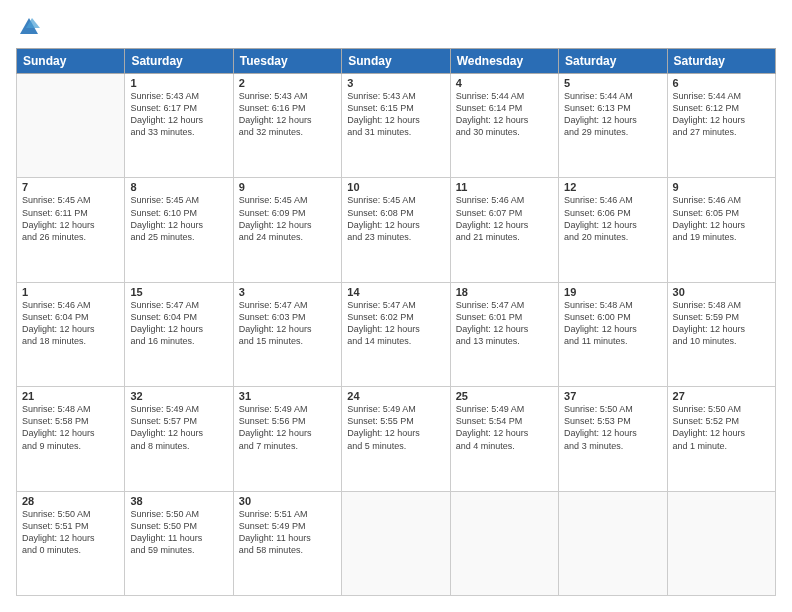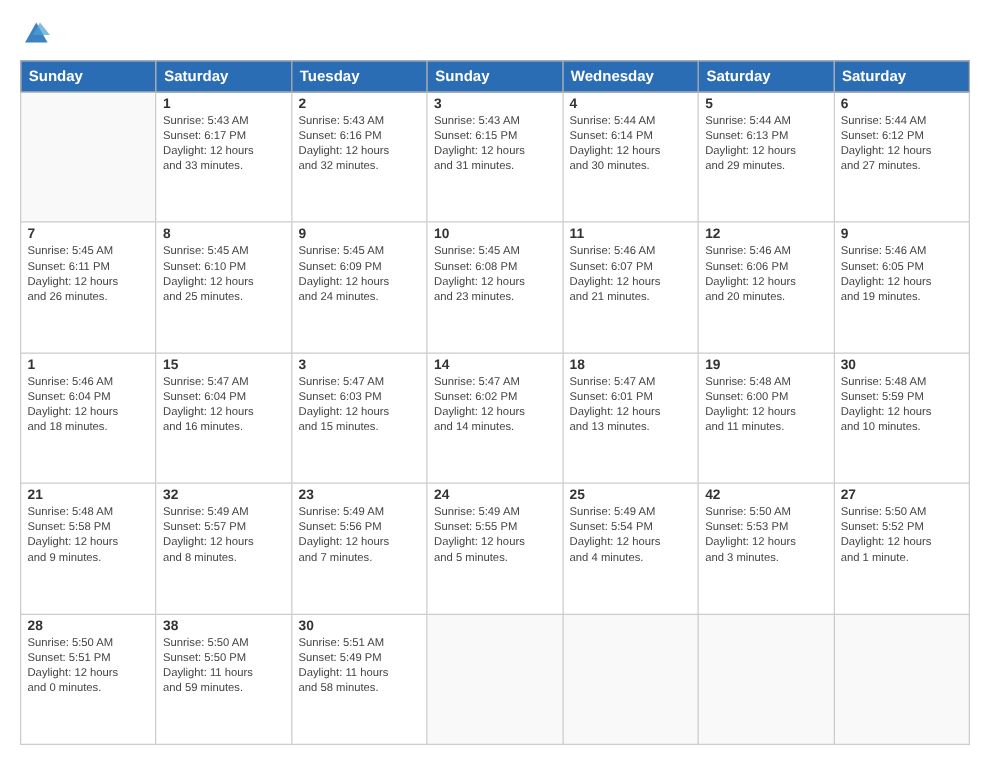--- a/index.html
+++ b/index.html
@@ -219,33 +219,33 @@
         <tr>
           <td>
             <span class="day-number">21</span>
             <div class="day-info">Sunrise: 5:48 AM<br>Sunset: 5:58 PM<br>Daylight: 12 hours<br>and 9 minutes.</div>
           </td>
           <td>
             <span class="day-number">32</span>
             <div class="day-info">Sunrise: 5:49 AM<br>Sunset: 5:57 PM<br>Daylight: 12 hours<br>and 8 minutes.</div>
           </td>
           <td>
-            <span class="day-number">23</span>
+            <span class="day-number">31</span>
             <div class="day-info">Sunrise: 5:49 AM<br>Sunset: 5:56 PM<br>Daylight: 12 hours<br>and 7 minutes.</div>
           </td>
           <td>
             <span class="day-number">24</span>
             <div class="day-info">Sunrise: 5:49 AM<br>Sunset: 5:55 PM<br>Daylight: 12 hours<br>and 5 minutes.</div>
           </td>
           <td>
             <span class="day-number">25</span>
             <div class="day-info">Sunrise: 5:49 AM<br>Sunset: 5:54 PM<br>Daylight: 12 hours<br>and 4 minutes.</div>
           </td>
           <td>
-            <span class="day-number">42</span>
+            <span class="day-number">37</span>
             <div class="day-info">Sunrise: 5:50 AM<br>Sunset: 5:53 PM<br>Daylight: 12 hours<br>and 3 minutes.</div>
           </td>
           <td>
             <span class="day-number">27</span>
             <div class="day-info">Sunrise: 5:50 AM<br>Sunset: 5:52 PM<br>Daylight: 12 hours<br>and 1 minute.</div>
           </td>
         </tr>
         <tr>
           <td>
             <span class="day-number">28</span>

